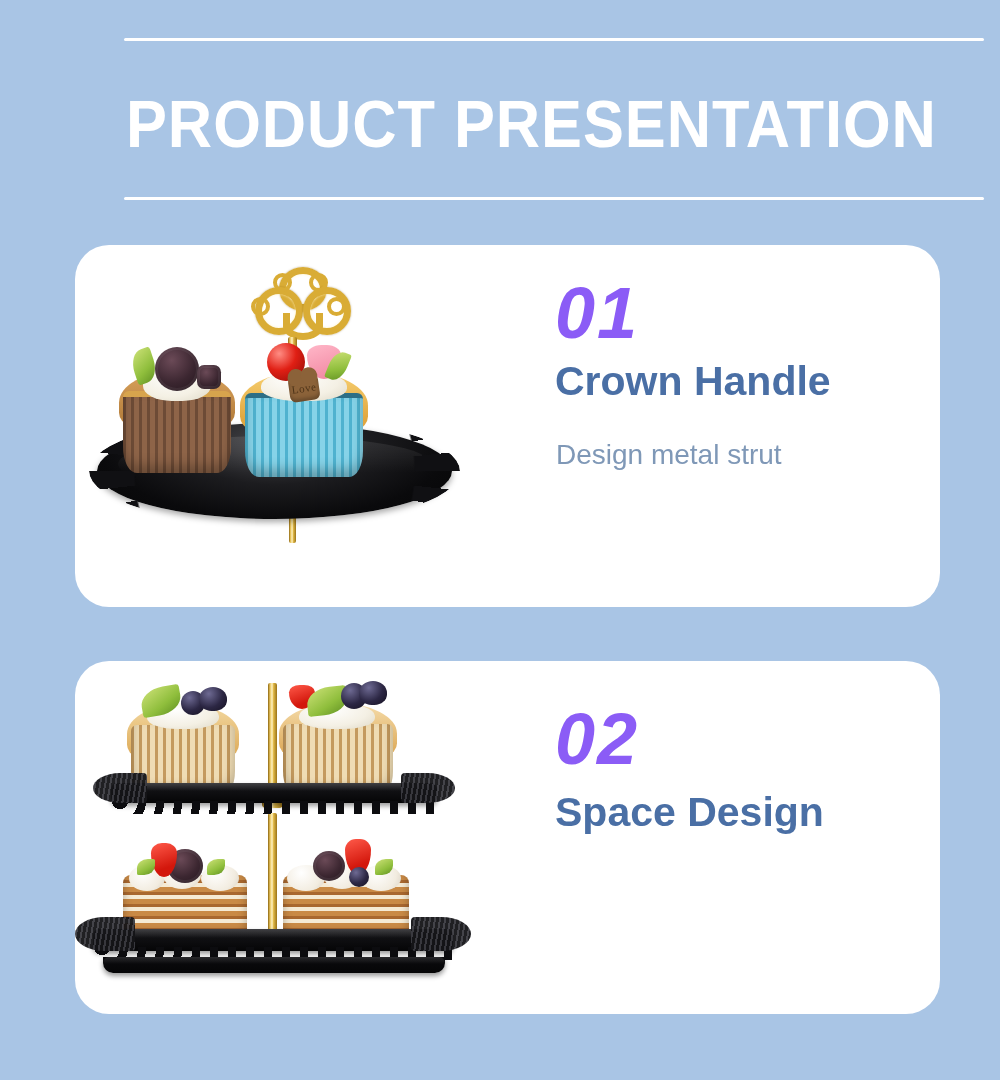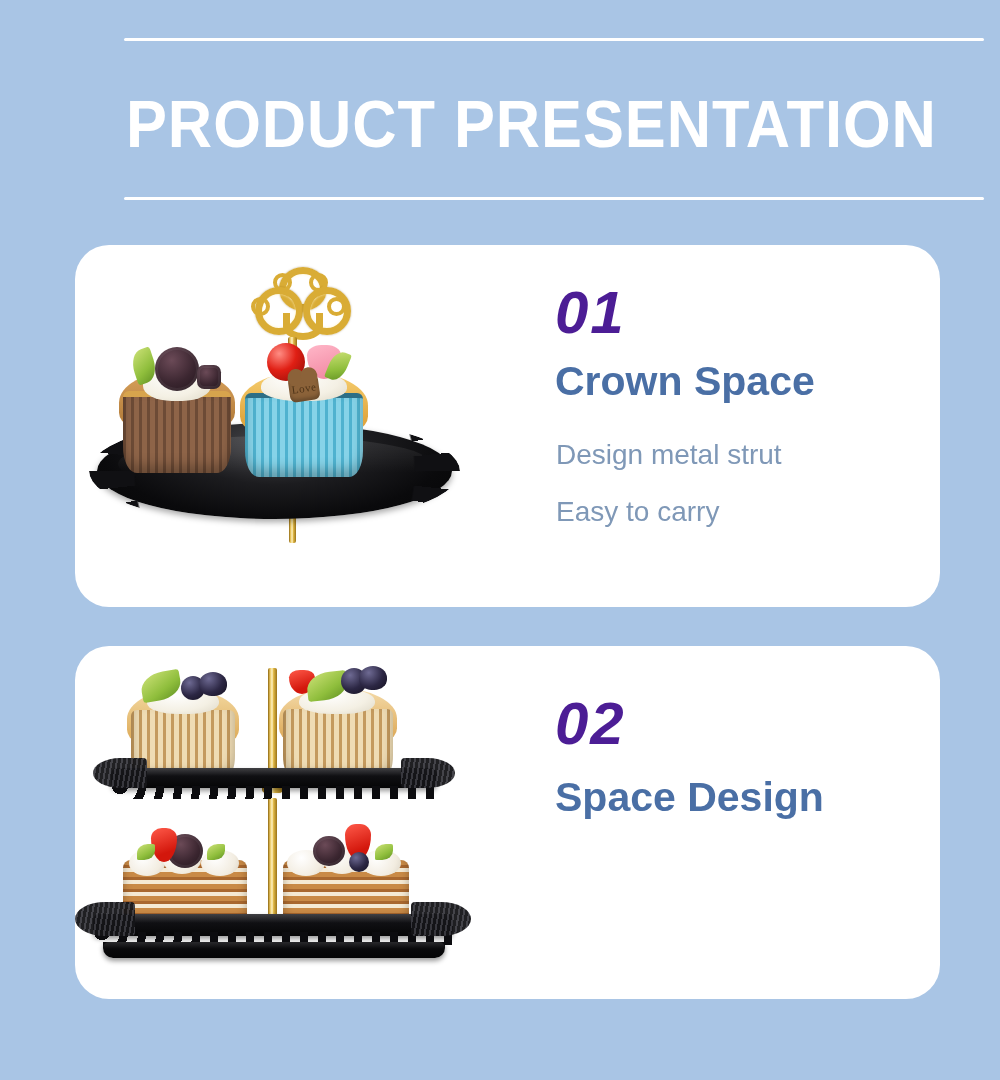--- a/index.html
+++ b/index.html
@@ -54,42 +54,42 @@
   
   .card {
     position: absolute;
     left: 75px;
     width: 865px;
     background: #ffffff;
     border-radius: 34px;
     overflow: hidden;
   }
   .card-1 { top: 245px; height: 362px; }
-  .card-2 { top: 646px; height: 353px; }
+  .card-2 { top: 661px; height: 353px; }
 
   .card-photo {
     position: absolute;
     top: 0;
     left: 0;
     width: 400px;
     height: 100%;
   }
   .card-text {
     position: absolute;
     left: 405px;
     top: 0;
     width: 460px;
     height: 100%;
   }
 
   .num {
     position: absolute;
     left: 75px;
-    color: #4c1d95;
-    font-size: 60px;
+    color: #8b5cf6;
+    font-size: 72px;
     font-weight: bold;
     font-style: italic;
     letter-spacing: 2px;
     line-height: 76px;
   }
   .card-1 .num { top: 30px; }
   .card-2 .num { top: 40px; }
 
   .feature-title {
     position: absolute;
@@ -361,23 +361,22 @@
         <div class="strawberry" style="left:62px; top:-4px; width:34px; height:34px; background:linear-gradient(160deg,#ffb7c8,#f0849f);"></div>
         <div class="kiwi" style="left:84px; top:2px; width:18px; height:30px; transform:rotate(22deg);"></div>
         <div class="love-heart" style="left:44px; top:26px;">Love</div>
       </div>
 
     </div>
   </div>
 
   <div class="card-text">
     <div class="num">01</div>
-    <div class="feature-title">Crown Space</div>
+    <div class="feature-title">Crown Handle</div>
     <div class="feature-line line-0">Design metal strut</div>
-    <div class="feature-line line-1">Easy to carry</div>
   </div>
 </div>
 
 <div class="card card-2">
 
   <div class="card-photo">
     <div class="photo-stage">
 
       <div class="pole" style="left:193px; top:22px; width:9px; height:120px;"></div>
       <div class="pole" style="left:193px; top:152px; width:9px; height:130px;"></div>

